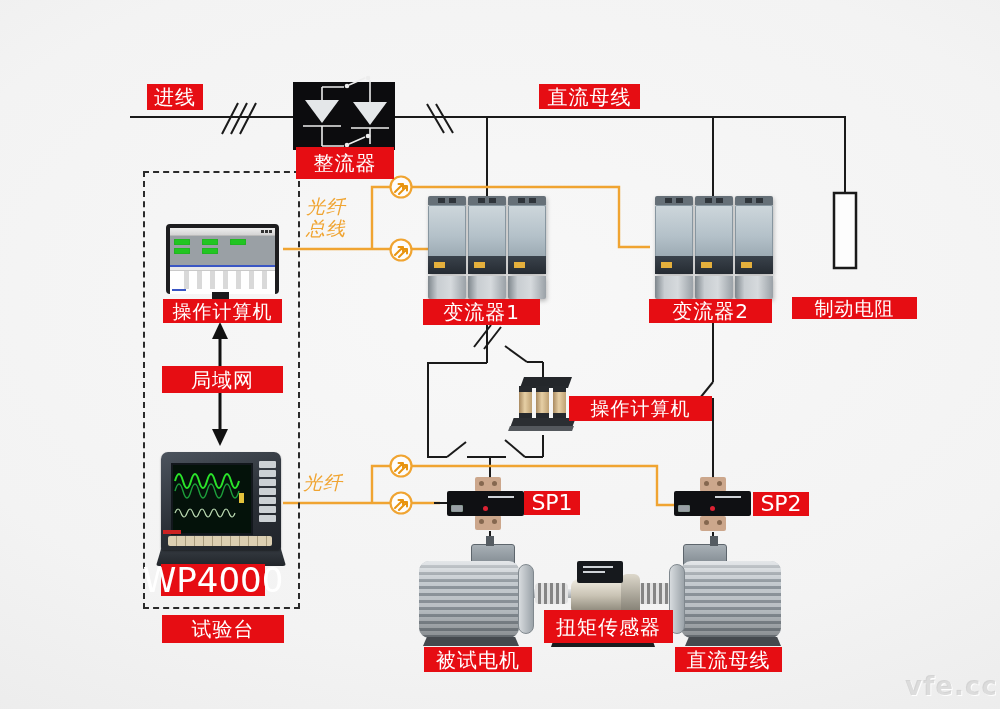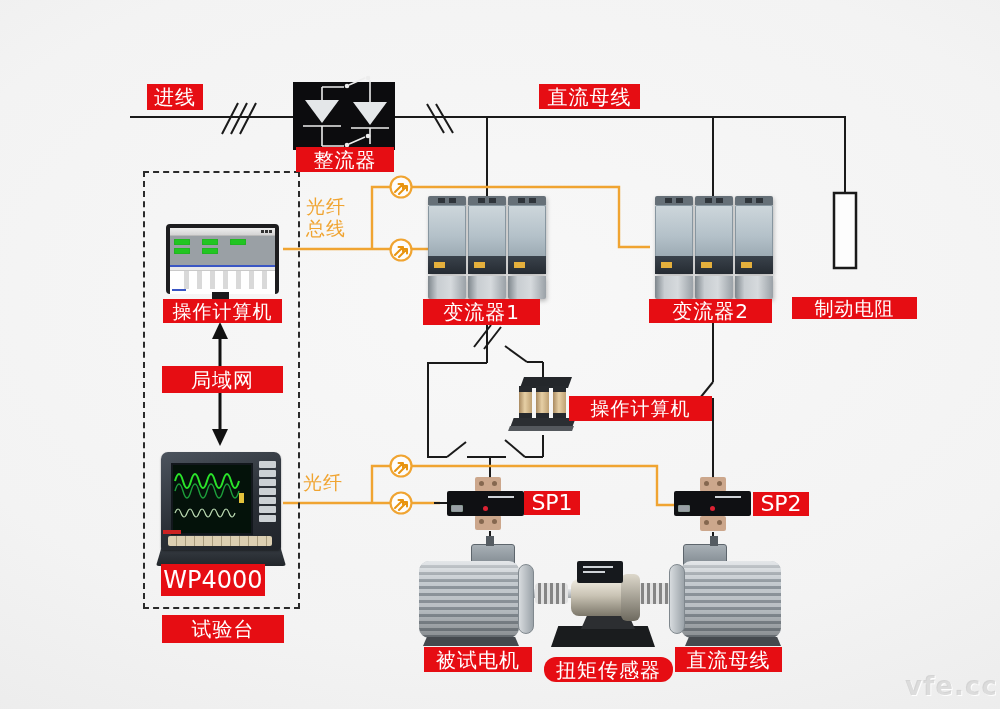--- a/index.html
+++ b/index.html
@@ -12,21 +12,21 @@
   .dashed-box{position:absolute;left:143px;top:171px;width:153px;height:434px;
     border:2px dashed #2a2a2a;z-index:2;}
   
   .rlabel{
     position:absolute;background:#e60d13;color:#fff;z-index:8;
     display:flex;align-items:center;justify-content:center;
     font-size:20px;line-height:1;white-space:nowrap;letter-spacing:1px;
   }
   
   .ftext{position:absolute;color:#f0a431;font-size:19px;line-height:22px;z-index:8;
-    width:44px;letter-spacing:1px;}
+    width:44px;letter-spacing:1px;font-style:italic;}
   
   .monitor{position:absolute;left:166px;top:224px;width:113px;height:70px;z-index:4;
     background:#fff;border:4px solid #1d1d1f;border-radius:4px;box-sizing:border-box;}
   .sc-title{height:7px;background:linear-gradient(#ededed,#d4d4d4);border-bottom:1px solid #bbb;position:relative;}
   .sc-dots{position:absolute;right:2px;top:2px;width:12px;height:3px;
     background:repeating-linear-gradient(90deg,#333 0 3px,transparent 3px 4px);}
   .sc-gray{height:24px;background:#9aa0a5;padding:3px 4px 2px;display:flex;flex-wrap:wrap;gap:3px 12px;align-content:flex-start;}
   .chip{width:16px;height:6px;background:#22c522;border-radius:1px;box-shadow:0 0 1px #0a560a inset;}
   .sc-blue{height:2px;background:#3a56c4;}
   .sc-table{height:27px;background:#fff;position:relative;
@@ -365,34 +365,34 @@
   <div class="motor" style="left:669px;top:544px;">
     <div class="m-box" style="left:14px;">
         <div class="m-stub" style="left:26px;"></div>
       </div>
     <div class="m-body" style="left:12px;"></div>
     <div class="m-cap" style="left:0;"></div>
     <div class="m-feet" style="left:16px;"></div>
   </div>
 
   <div class="rlabel" style="left:147px;top:84px;width:56px;height:26px;">进线</div>
-  <div class="rlabel" style="left:296px;top:147px;width:98px;height:25px;">整流器</div>
+  <div class="rlabel" style="left:296px;top:147px;width:98px;height:32px;">整流器</div>
   <div class="rlabel" style="left:539px;top:84px;width:101px;height:25px;text-align:center;">直流母线</div>
   <div class="rlabel" style="left:162px;top:366px;width:121px;height:27px;">局域网</div>
   <div class="rlabel" style="left:163px;top:299px;width:119px;height:24px;font-size:19px;">操作计算机</div>
   <div class="rlabel" style="left:423px;top:299px;width:117px;height:26px;">变流器1</div>
   <div class="rlabel" style="left:649px;top:299px;width:123px;height:24px;">变流器2</div>
   <div class="rlabel" style="left:792px;top:297px;width:125px;height:22px;font-size:19px;">制动电阻</div>
   <div class="rlabel" style="left:569px;top:396px;width:143px;height:25px;font-size:19px;">操作计算机</div>
-  <div class="rlabel" style="left:161px;top:564px;width:104px;height:32px;font-size:24px;letter-spacing:0;">WP4000</div>
+  <div class="rlabel" style="left:161px;top:564px;width:104px;height:32px;font-size:34px;letter-spacing:0;">WP4000</div>
   <div class="rlabel" style="left:162px;top:615px;width:122px;height:28px;">试验台</div>
   <div class="rlabel" style="left:524px;top:491px;width:56px;height:24px;font-size:22px;letter-spacing:0;">SP1</div>
   <div class="rlabel" style="left:753px;top:492px;width:56px;height:24px;font-size:22px;letter-spacing:0;">SP2</div>
   <div class="rlabel" style="left:424px;top:647px;width:108px;height:25px;">被试电机</div>
-  <div class="rlabel" style="left:544px;top:657px;width:129px;height:25px;border-radius:12px;">扭矩传感器</div>
+  <div class="rlabel" style="left:544px;top:610px;width:129px;height:33px;">扭矩传感器</div>
   <div class="rlabel" style="left:675px;top:647px;width:107px;height:25px;">直流母线</div>
 
   <div class="ftext" style="left:306px;top:195px;">光纤总线</div>
   <div class="ftext" style="left:303px;top:471px;">光纤</div>
 
   <div class="watermark">vfe.cc</div>
 
 </div>
 
 </body></html>

